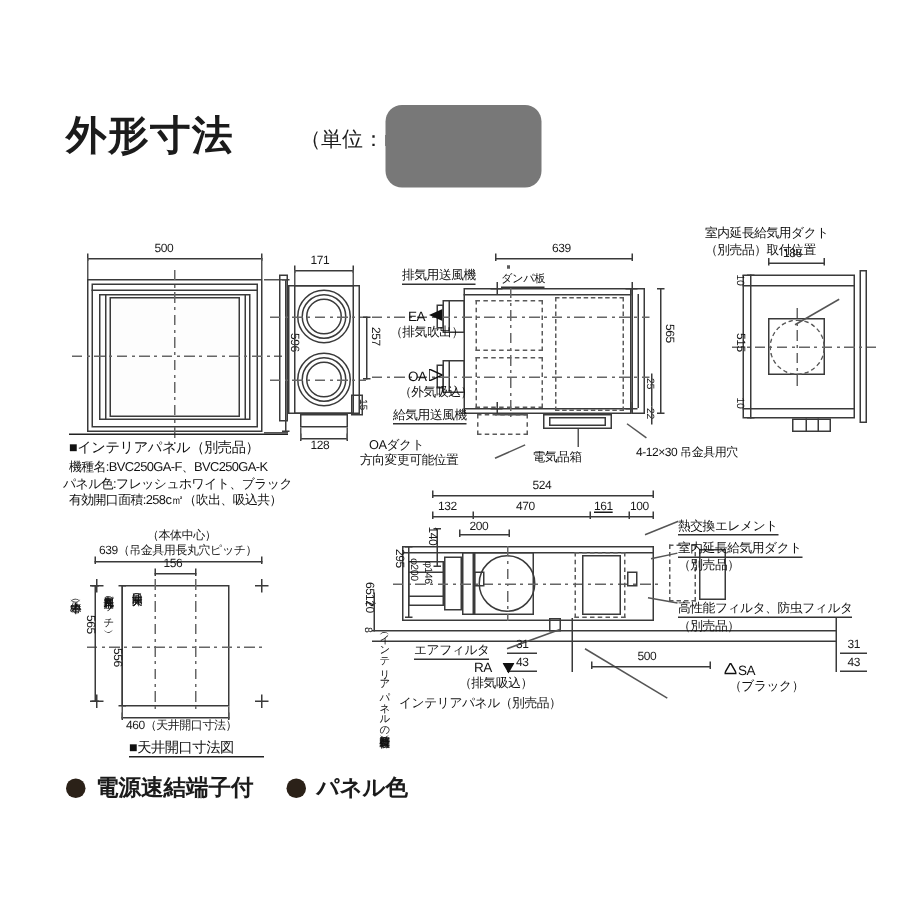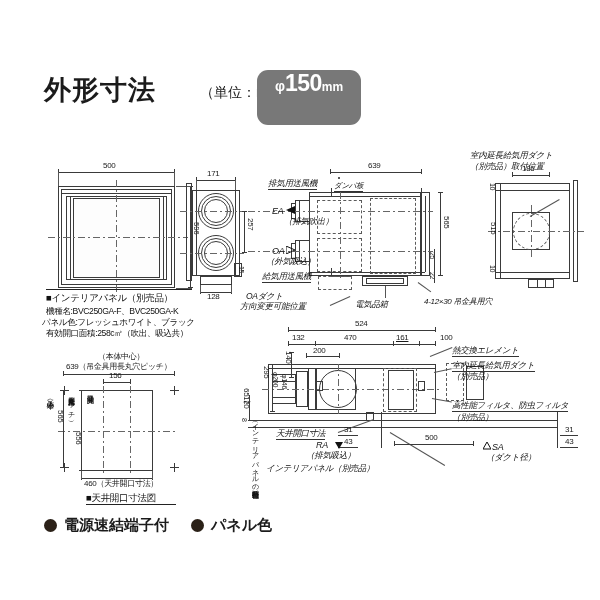--- a/index.html
+++ b/index.html
@@ -45,21 +45,21 @@
   .box{position:absolute;border:1px solid #3a3a3a;box-sizing:border-box;}
   .dash{position:absolute;box-sizing:border-box;border:1px dashed #5a5a5a;}
   .circ{position:absolute;border:1px solid #3a3a3a;border-radius:50%;box-sizing:border-box;}
   .dashcirc{position:absolute;border:1px dashed #5a5a5a;border-radius:50%;box-sizing:border-box;}
   .cl{position:absolute;background:repeating-linear-gradient(to right,#666 0 7px,transparent 7px 10px,#666 10px 12px,transparent 12px 15px);height:1px;}
   .clv{position:absolute;background:repeating-linear-gradient(to bottom,#666 0 7px,transparent 7px 10px,#666 10px 12px,transparent 12px 15px);width:1px;}
 
   .dim{position:absolute;font-size:8px;color:#1a1a1a;white-space:nowrap;letter-spacing:-0.3px;}
   .dimv{position:absolute;font-size:8px;color:#1a1a1a;white-space:nowrap;
         writing-mode:vertical-rl;letter-spacing:-0.3px;}
-  .lbl{position:absolute;font-size:8.5px;color:#111;white-space:nowrap;letter-spacing:-0.3px;line-height:11px;font-style:italic;}
+  .lbl{position:absolute;font-size:8.5px;color:#111;white-space:nowrap;letter-spacing:-0.3px;line-height:11px;}
   .lblv{position:absolute;font-size:8px;color:#111;white-space:nowrap;
         writing-mode:vertical-rl;letter-spacing:-0.3px;}
   .ulbl{border-bottom:1px solid #333;}
 
   
   .tick{position:absolute;background:#3a3a3a;width:1px;height:5px;}
   .tickh{position:absolute;background:#3a3a3a;height:1px;width:5px;}
 
   
   .cap{position:absolute;font-size:9.5px;color:#111;white-space:nowrap;letter-spacing:-0.3px;}
@@ -77,23 +77,20 @@
 <body>
 
 <div id="root">
 
   <div class="header">
     <div class="title-main">外形寸法</div>
     <div class="title-unit">（単位：mm）</div>
   </div>
 
   <div class="badge">
-    <div class="badge-bot">
-      <span class="badge-phi">φ</span><span class="badge-num">150</span><span class="badge-mm">mm</span>
-    </div>
   </div>
 
   <div>
 
     <div class="ln h" style="left:58px;top:172px;width:117px;"></div>
     <div class="tick" style="left:58px;top:169px;"></div>
     <div class="tick" style="left:174px;top:169px;"></div>
     <div class="ln v thin" style="left:58px;top:172px;height:14px;"></div>
     <div class="ln v thin" style="left:174px;top:172px;height:14px;"></div>
     <div class="dim" style="left:103px;top:161px;">500</div>
@@ -248,21 +245,21 @@
     <div class="ln h" style="left:327px;top:192px;width:8px;"></div>
     <div class="ln v" style="left:331px;top:188px;height:8px;"></div>
     <div class="ln h" style="left:327px;top:272px;width:8px;"></div>
     <div class="ln v" style="left:331px;top:268px;height:8px;"></div>
     <div class="ln h" style="left:417px;top:192px;width:8px;"></div>
     <div class="ln v" style="left:421px;top:188px;height:8px;"></div>
     <div class="ln h" style="left:417px;top:272px;width:8px;"></div>
     <div class="ln v" style="left:421px;top:268px;height:8px;"></div>
 
     <div class="lbl" style="left:272px;top:206px;font-size:9px;">EA</div>
-    <div class="lbl" style="left:284px;top:216px;">（排気吹出）</div>
+    <div class="lbl" style="left:260px;top:216px;">（排気吹出）</div>
     <div class="lbl" style="left:272px;top:246px;font-size:9px;">OA</div>
     <div class="lbl" style="left:266px;top:256px;">（外気吸込）</div>
 
     <svg width="9" height="8" style="position:absolute;left:286px;top:206px;">
       <polygon points="9,0 9,8 0,4" fill="#111"></polygon>
       </svg>
     <svg width="9" height="8" style="position:absolute;left:286px;top:246px;">
       <polygon points="0,0 0,8 9,4" fill="none" stroke="#111" stroke-width="1"></polygon>
       </svg>
 
@@ -334,21 +331,21 @@
 
     <div class="ln h" style="left:288px;top:344px;width:148px;"></div>
     <div class="tick" style="left:288px;top:341px;"></div>
     <div class="tick" style="left:315px;top:341px;"></div>
     <div class="tick" style="left:393px;top:341px;"></div>
     <div class="tick" style="left:419px;top:341px;"></div>
     <div class="tick" style="left:435px;top:341px;"></div>
     <div class="dim" style="left:292px;top:333px;">132</div>
     <div class="dim" style="left:344px;top:333px;">470</div>
     <div class="dim" style="left:396px;top:333px;text-decoration:underline;">161</div>
-    <div class="dim" style="left:420px;top:333px;margin-left:20px;">100</div>
+    <div class="dim" style="left:420px;top:333px;">100</div>
 
     <div class="ln h" style="left:306px;top:356px;width:34px;"></div>
     <div class="tick" style="left:306px;top:353px;"></div>
     <div class="tick" style="left:339px;top:353px;"></div>
     <div class="dim" style="left:313px;top:346px;">200</div>
 
     <div class="ln v" style="left:291px;top:352px;height:26px;"></div>
     <div class="tickh" style="left:289px;top:352px;"></div>
     <div class="tickh" style="left:289px;top:377px;"></div>
     <div class="dimv" style="left:284px;top:351px;">140</div>
@@ -385,21 +382,21 @@
     <div class="ln h" style="left:248px;top:420px;width:310px;"></div>
     <div class="ln h" style="left:248px;top:427px;width:310px;"></div>
     <div class="box" style="left:366px;top:412px;width:8px;height:9px;"></div>
 
     <div class="dimv" style="left:241px;top:418px;font-size:7px;">8</div>
 
     <div class="dimv" style="left:240px;top:388px;">65〜120</div>
     <div class="lblv" style="left:250px;top:418px;font-size:7px;">（インテリアパネルの取付位置調整幅）</div>
     <div class="ln v" style="left:249px;top:395px;height:26px;"></div>
 
-    <div class="lbl ulbl" style="left:276px;top:428px;">天井開口寸法</div>
+    <div class="lbl ulbl" style="left:276px;top:428px;">エアフィルタ</div>
     <div class="ln h thin" style="left:338px;top:432px;width:38px;transform:rotate(-20deg);transform-origin:left center;"></div>
 
     <div class="dim" style="left:344px;top:425px;">31</div>
     <div class="dim" style="left:344px;top:437px;">43</div>
     <div class="ln h" style="left:338px;top:435px;width:20px;"></div>
     <div class="ln h" style="left:338px;top:447px;width:20px;"></div>
     <div class="dim" style="left:565px;top:425px;">31</div>
     <div class="dim" style="left:565px;top:437px;">43</div>
     <div class="ln h" style="left:560px;top:435px;width:18px;"></div>
     <div class="ln h" style="left:560px;top:447px;width:18px;"></div>
@@ -414,21 +411,21 @@
 
     <div class="lbl" style="left:266px;top:463px;">インテリアパネル（別売品）</div>
     <div class="ln h thin" style="left:390px;top:432px;width:64px;transform:rotate(31deg);transform-origin:left center;"></div>
 
     <div class="ln h" style="left:394px;top:444px;width:80px;"></div>
     <div class="tick" style="left:394px;top:441px;"></div>
     <div class="tick" style="left:473px;top:441px;"></div>
     <div class="dim" style="left:425px;top:433px;">500</div>
 
     <div class="lbl" style="left:492px;top:442px;font-size:9px;">SA</div>
-    <div class="lbl" style="left:486px;top:452px;">（ダクト径）</div>
+    <div class="lbl" style="left:486px;top:452px;">（ブラック）</div>
     <svg width="8" height="8" style="position:absolute;left:483px;top:442px;">
       <polygon points="4,0 0,7 8,7" fill="none" stroke="#111" stroke-width="1"></polygon>
       </svg>
 
     <div class="lbl ulbl" style="left:452px;top:345px;">熱交換エレメント</div>
     <div class="lbl ulbl" style="left:452px;top:360px;">室内延長給気用ダクト</div>
     <div class="lbl" style="left:452px;top:371px;">（別売品）</div>
     <div class="lbl ulbl" style="left:452px;top:400px;">高性能フィルタ、防虫フィルタ</div>
     <div class="lbl" style="left:452px;top:412px;">（別売品）</div>
     <div class="ln h thin" style="left:430px;top:356px;width:24px;transform:rotate(-22deg);transform-origin:left center;"></div>

